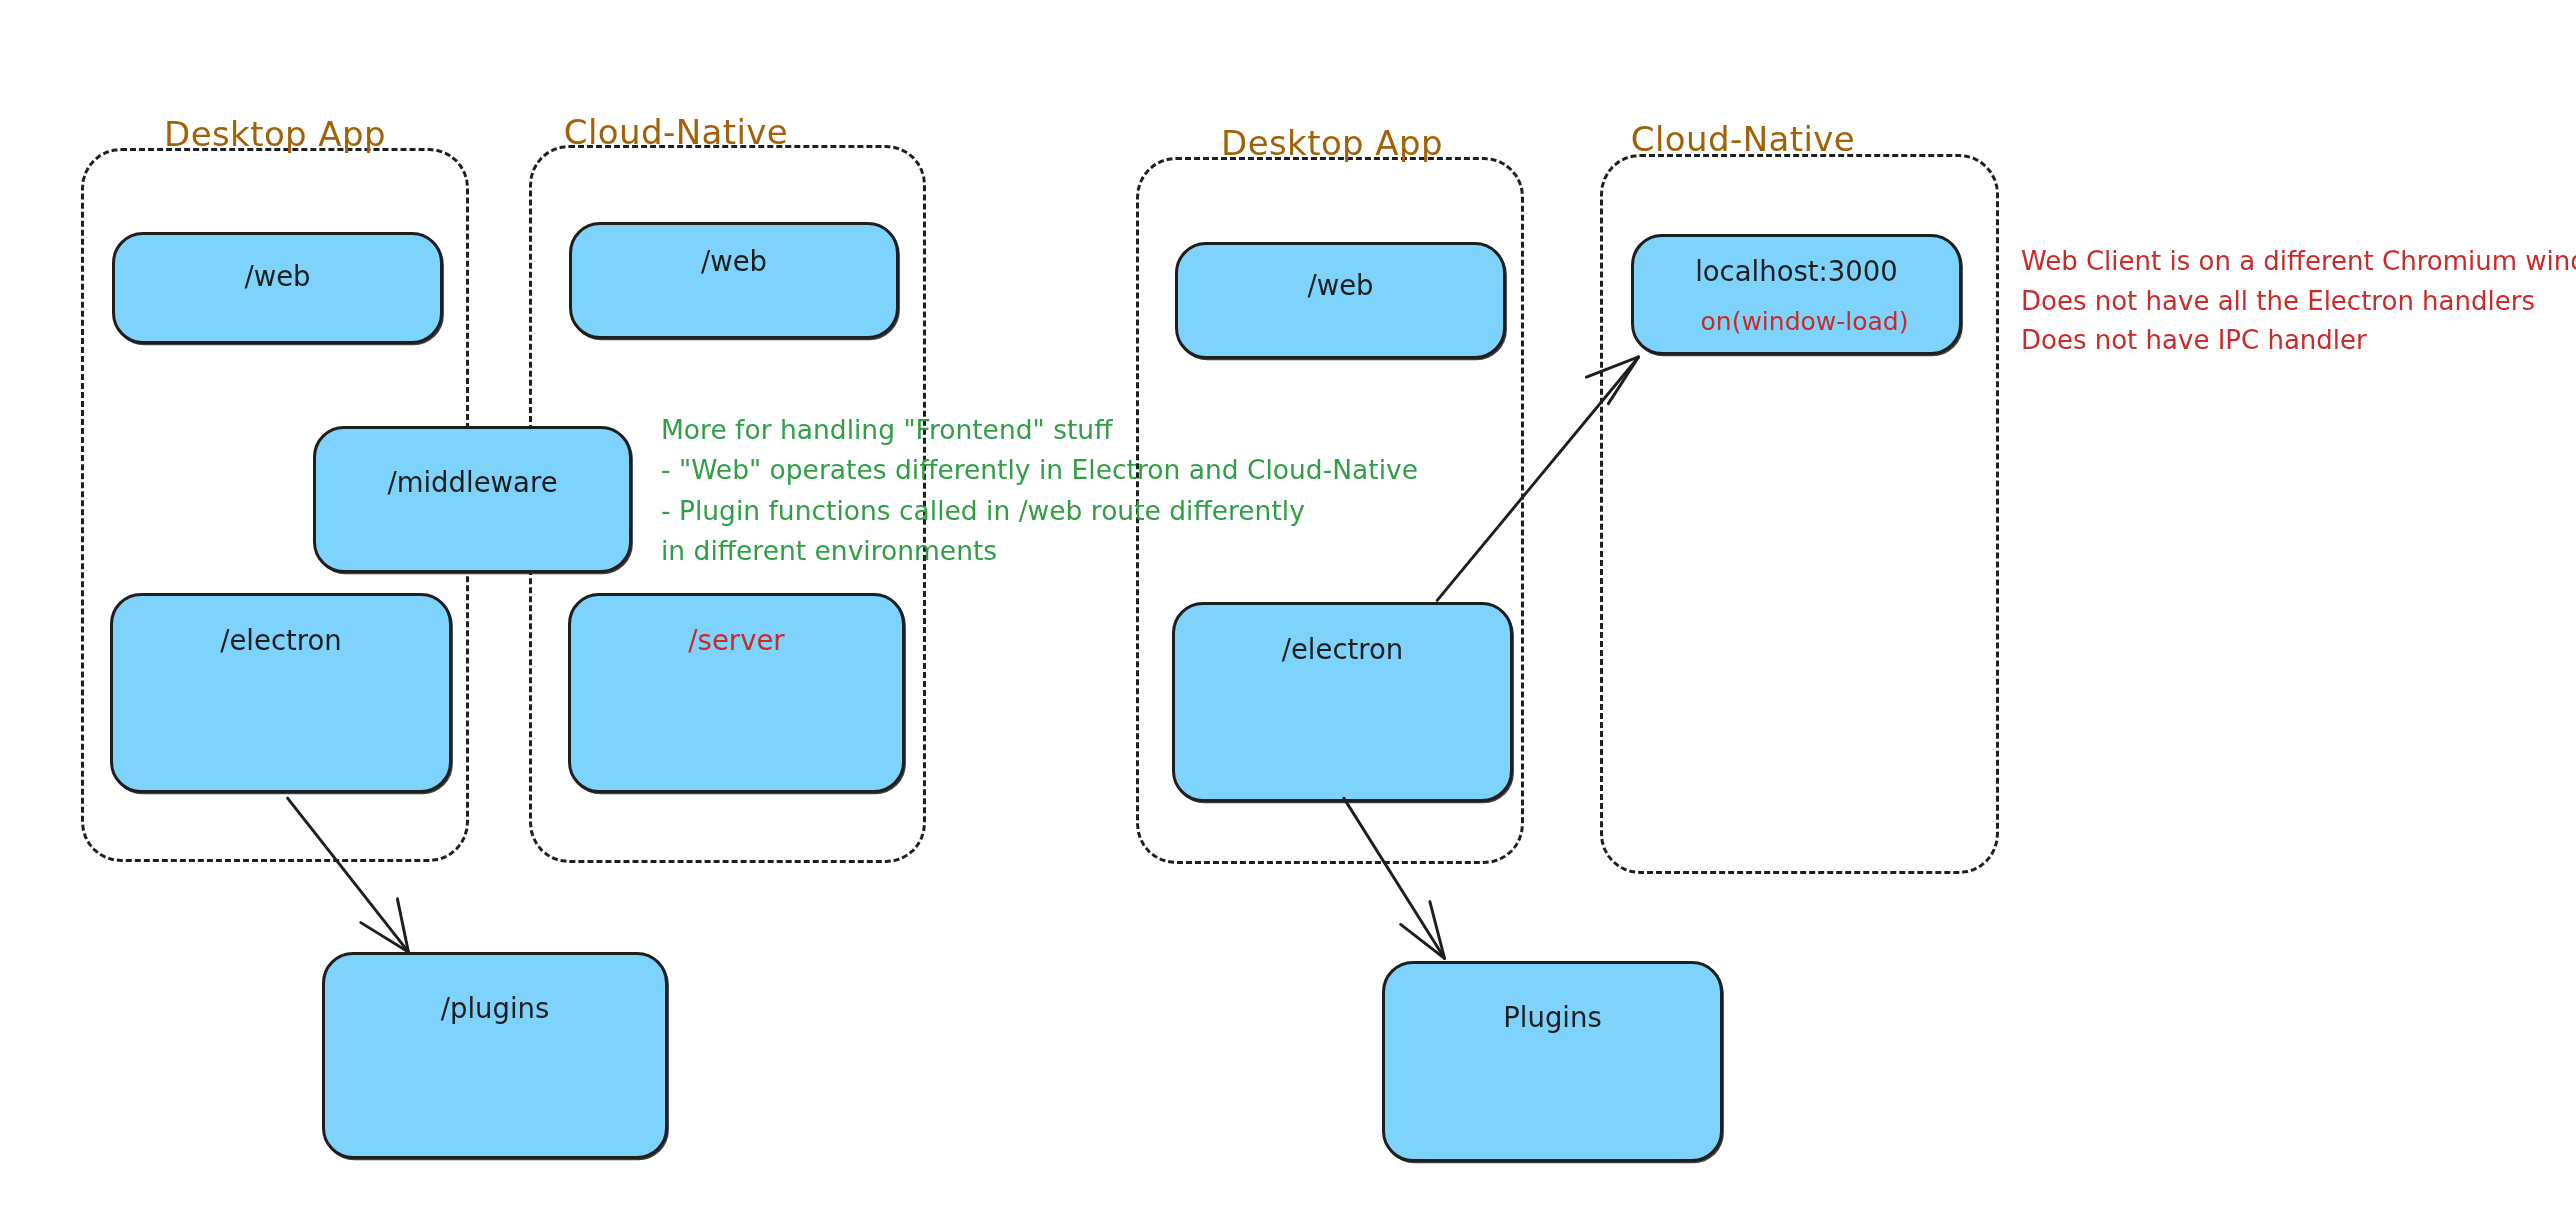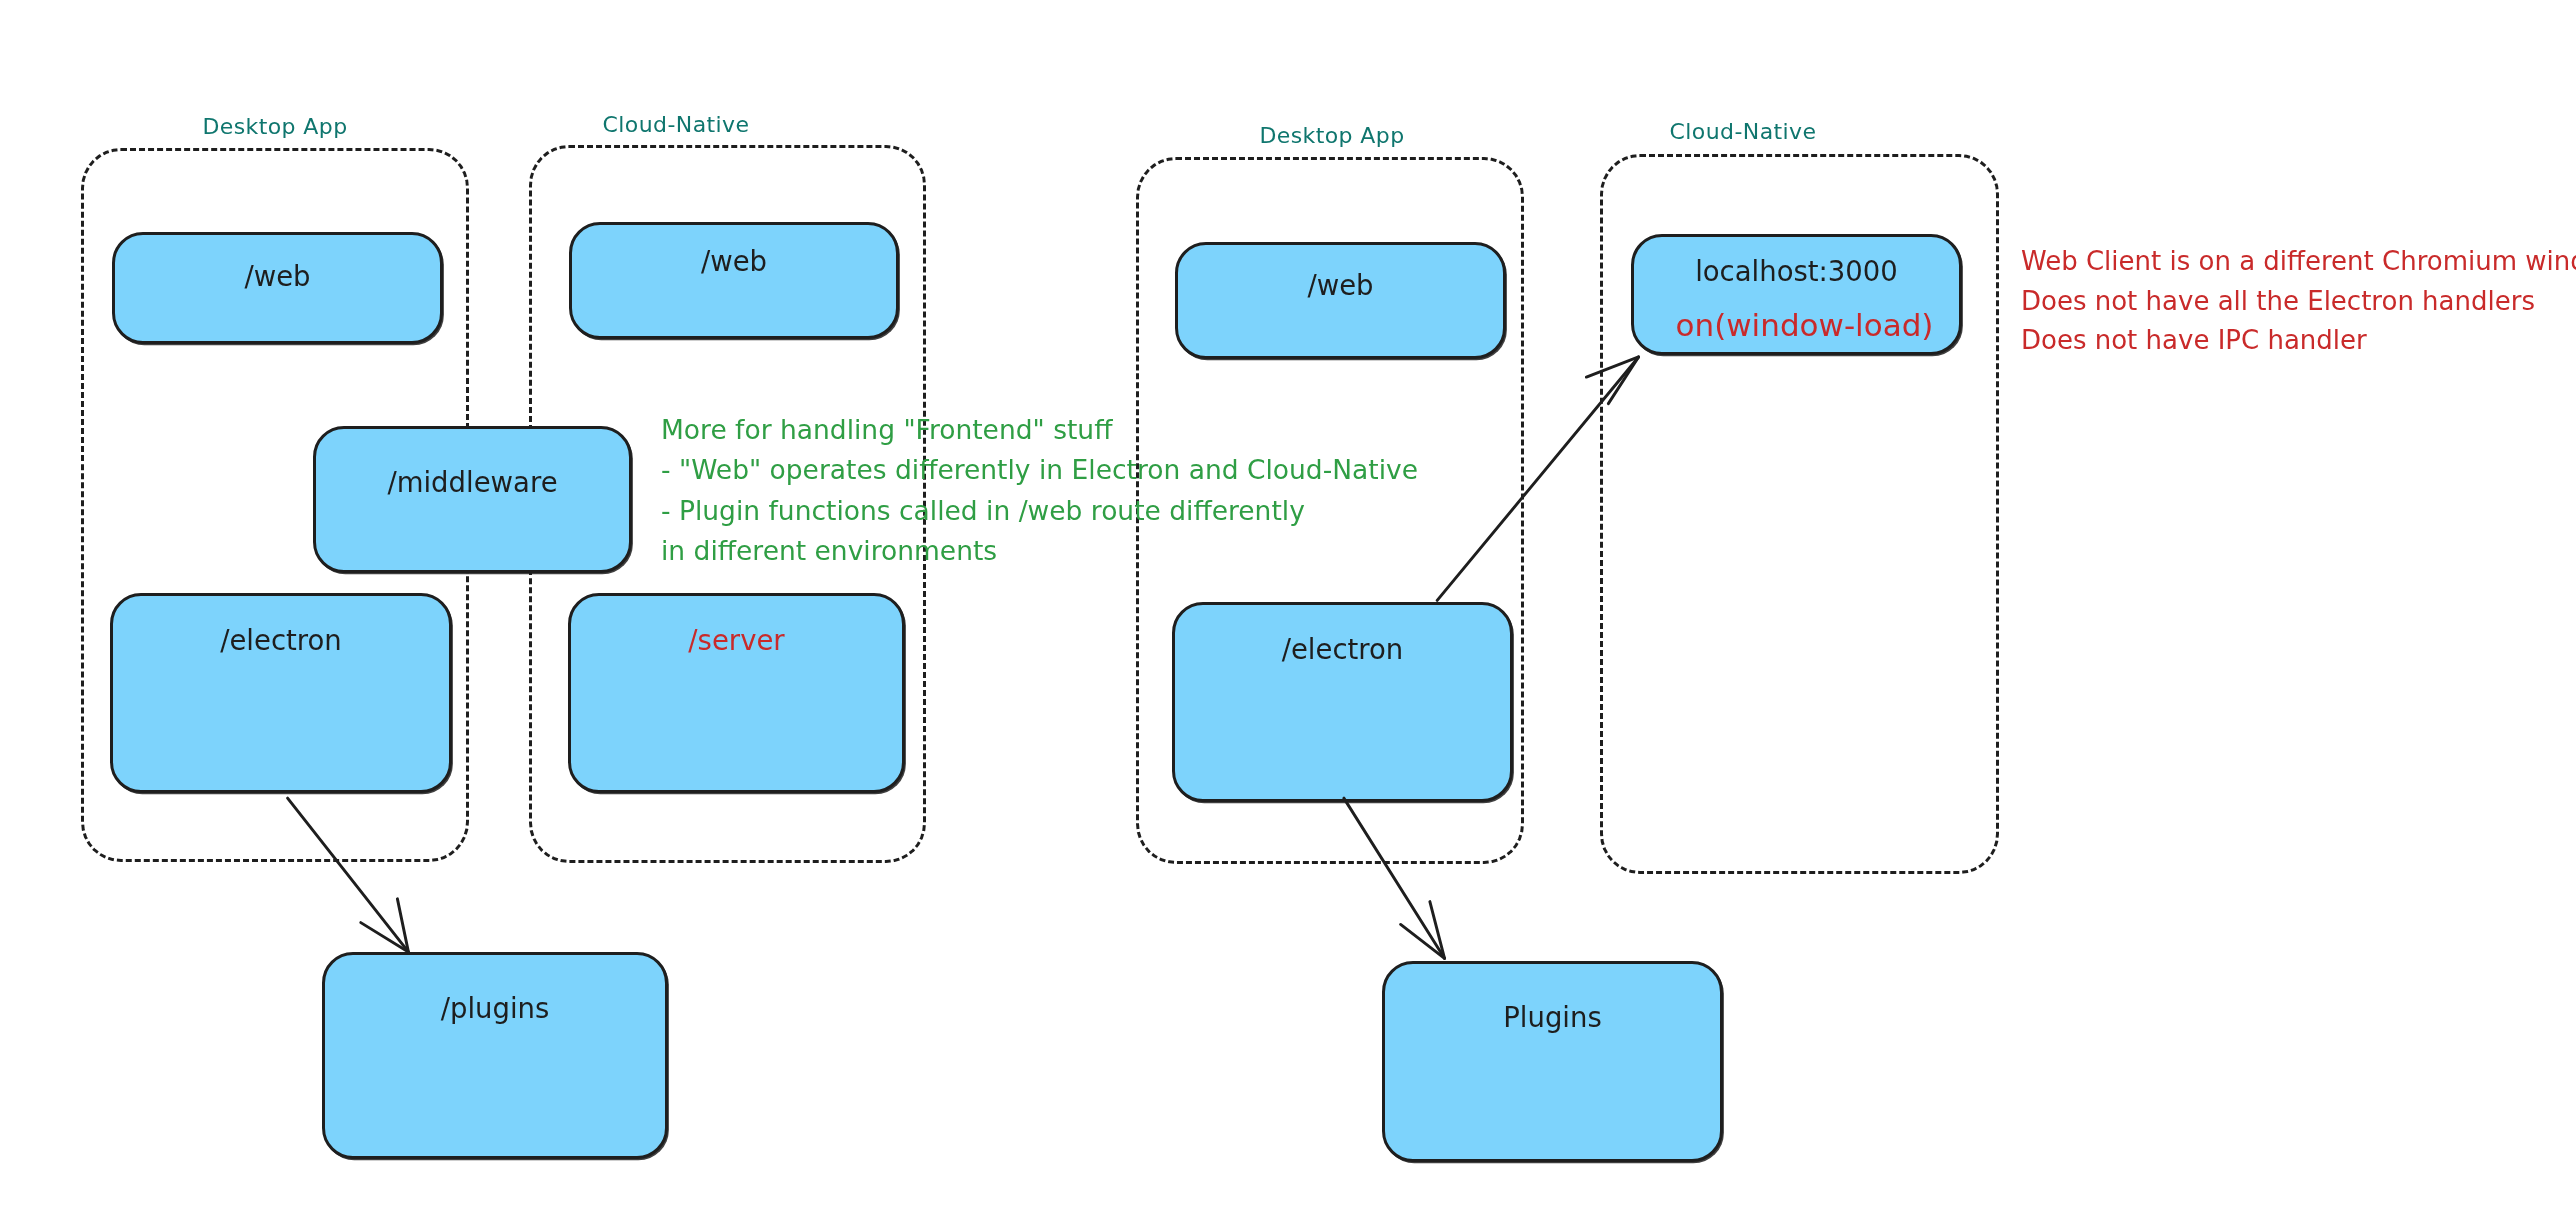--- a/index.html
+++ b/index.html
@@ -21,22 +21,22 @@
   
   .group {
     position: absolute;
     border: 3.7px dashed #1e1e1e;
     border-radius: 40px;
     box-sizing: border-box;
     background: transparent;
   }
   .group-label {
     position: absolute;
-    color: #0f766e;
-    font-size: 22px;
+    color: #a16207;
+    font-size: 34px;
     letter-spacing: 0.4px;
     white-space: nowrap;
     transform: translateX(-50%);
     font-family: "DejaVu Sans", sans-serif;
   }
   
   .node {
     position: absolute;
     border: 3.2px solid #1e1e1e;
     border-radius: 31px;
@@ -54,21 +54,21 @@
     white-space: nowrap;
     font-family: "DejaVu Sans", sans-serif;
   }
   .node-label.red { color: #c92a2a; }
   .node-sub {
     position: absolute;
     left: 16px;
     right: 0;
     text-align: center;
     color: #c92a2a;
-    font-size: 31px;
+    font-size: 25px;
     white-space: nowrap;
     font-family: "DejaVu Sans", sans-serif;
   }
   
   .annotation {
     position: absolute;
     white-space: pre;
     line-height: 1.52;
     font-family: "DejaVu Sans", sans-serif;
   }

